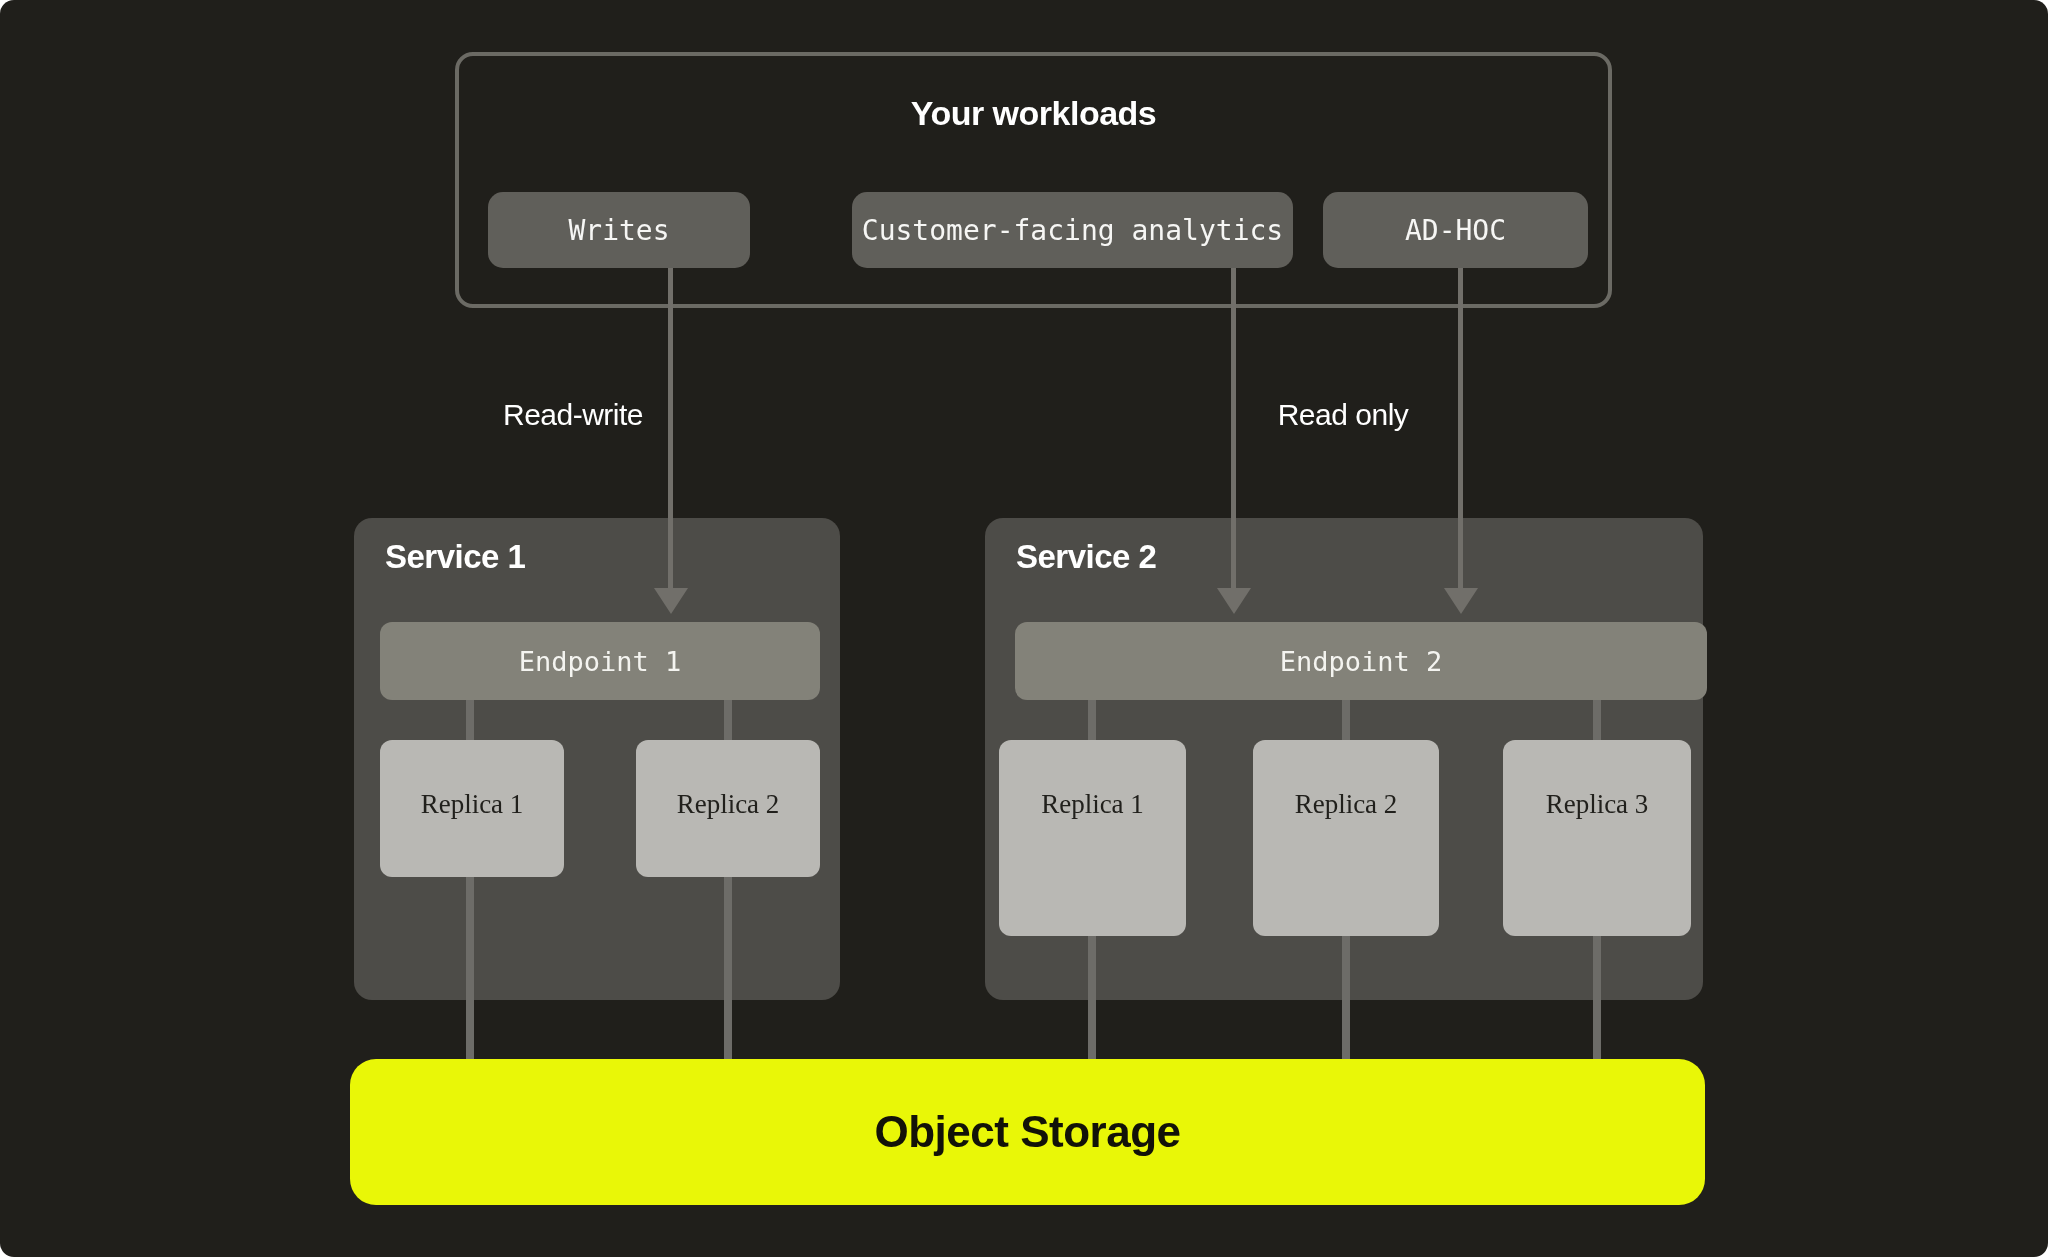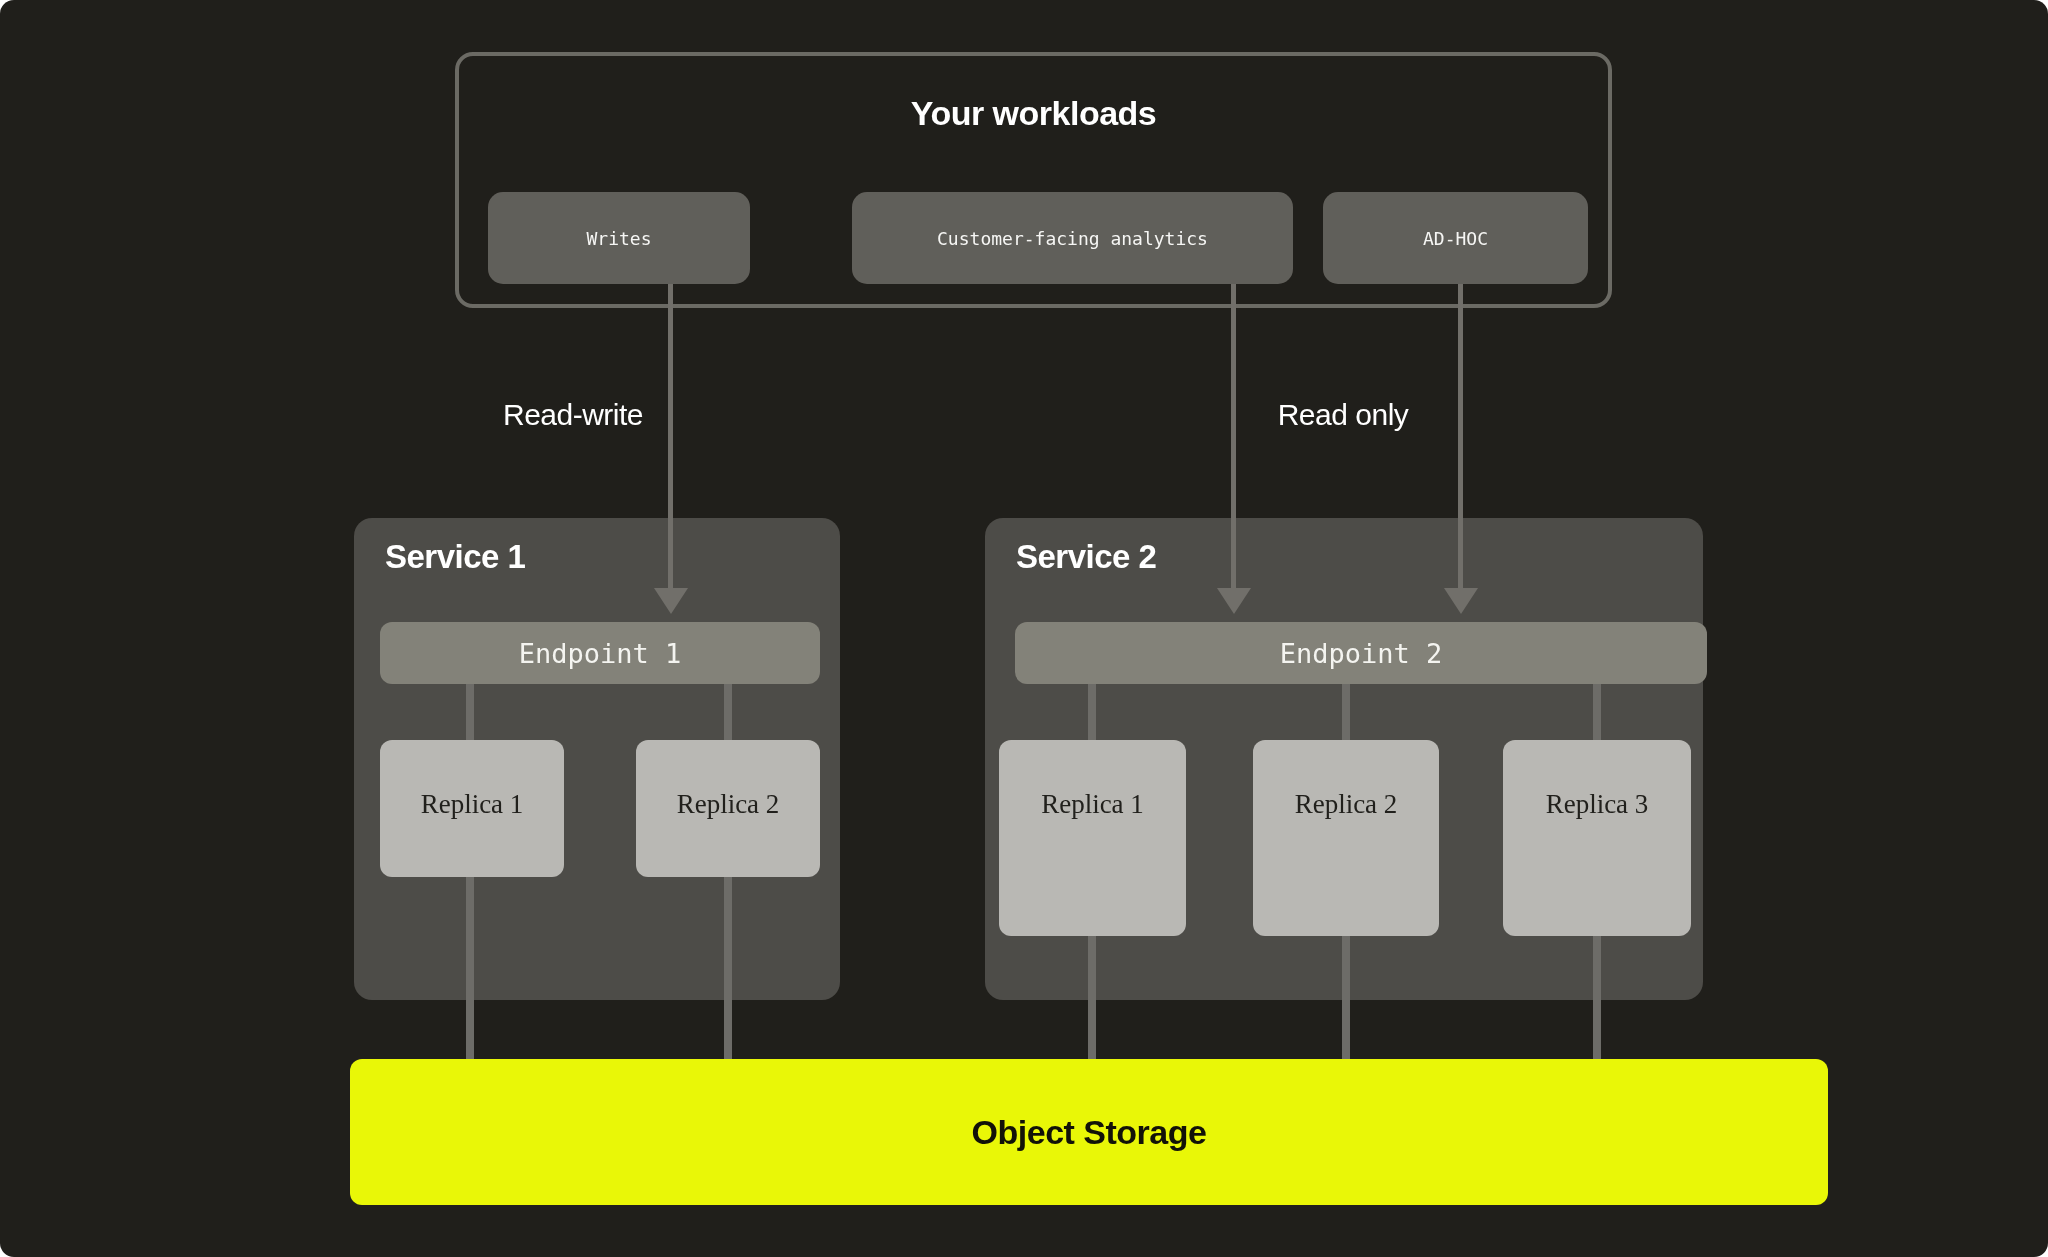--- a/index.html
+++ b/index.html
@@ -33,26 +33,26 @@
     width: 1157px;
     text-align: center;
     color: #ffffff;
     font-size: 34px;
     font-weight: 700;
     letter-spacing: -0.5px;
   }
   .chip {
     position: absolute;
     top: 192px;
-    height: 92px;
+    height: 76px;
     background: #605f5a;
     border-radius: 15px;
     color: #f6f6f4;
     font-family: "DejaVu Sans Mono", "Liberation Mono", monospace;
-    font-size: 18px;
+    font-size: 28px;
     display: flex;
     align-items: center;
     justify-content: center;
     z-index: 3;
   }
   .chip-writes   { left: 488px;  width: 262px; }
   .chip-cfa      { left: 852px;  width: 441px; }
   .chip-adhoc    { left: 1323px; width: 265px; }
 
   
@@ -111,21 +111,21 @@
     font-weight: 700;
     letter-spacing: -0.5px;
     z-index: 4;
   }
   .st-1 { left: 385px; }
   .st-2 { left: 1016px; }
 
   .endpoint {
     position: absolute;
     top: 622px;
-    height: 62px;
+    height: 78px;
     background: #838279;
     border-radius: 12px;
     color: #f4f4f0;
     font-family: "DejaVu Sans Mono", "Liberation Mono", monospace;
     font-size: 27px;
     display: flex;
     align-items: center;
     justify-content: center;
     z-index: 4;
   }
@@ -160,25 +160,25 @@
   .rp-11 { left: 380px;  width: 184px; }
   .rp-12 { left: 636px;  width: 184px; }
   .rp-21 { left: 999px;  width: 187px; }
   .rp-22 { left: 1253px; width: 186px; }
   .rp-23 { left: 1503px; width: 188px; }
 
   
   .storage-bar {
     position: absolute;
     left: 350px; top: 1059px;
-    width: 1478px; height: 146px;
+    width: 1355px; height: 146px;
     background: #e9f707;
-    border-radius: 12px;
+    border-radius: 26px;
     color: #121208;
-    font-size: 34px;
+    font-size: 44px;
     font-weight: 700;
     letter-spacing: -0.5px;
     display: flex;
     align-items: center;
     justify-content: center;
     z-index: 4;
   }
 </style>
 </head>
 <body>

